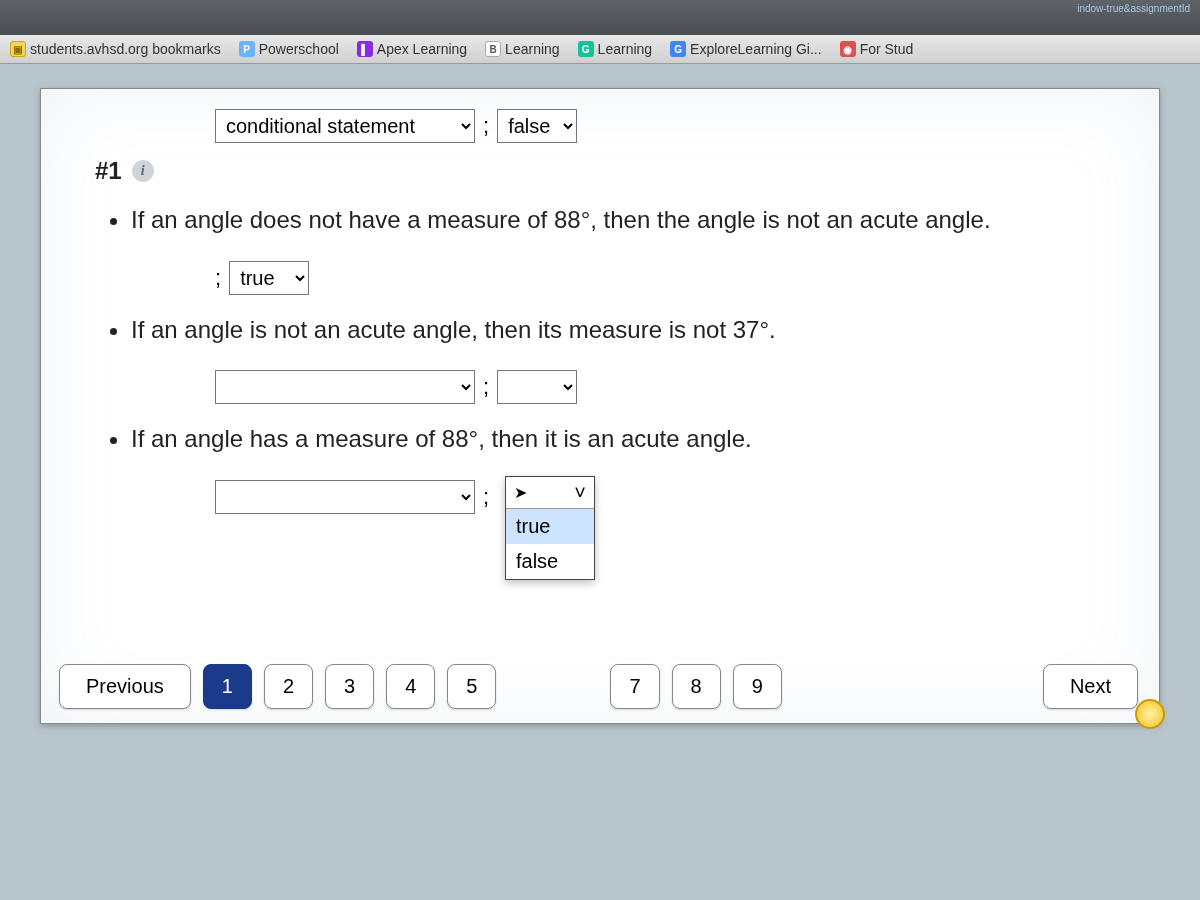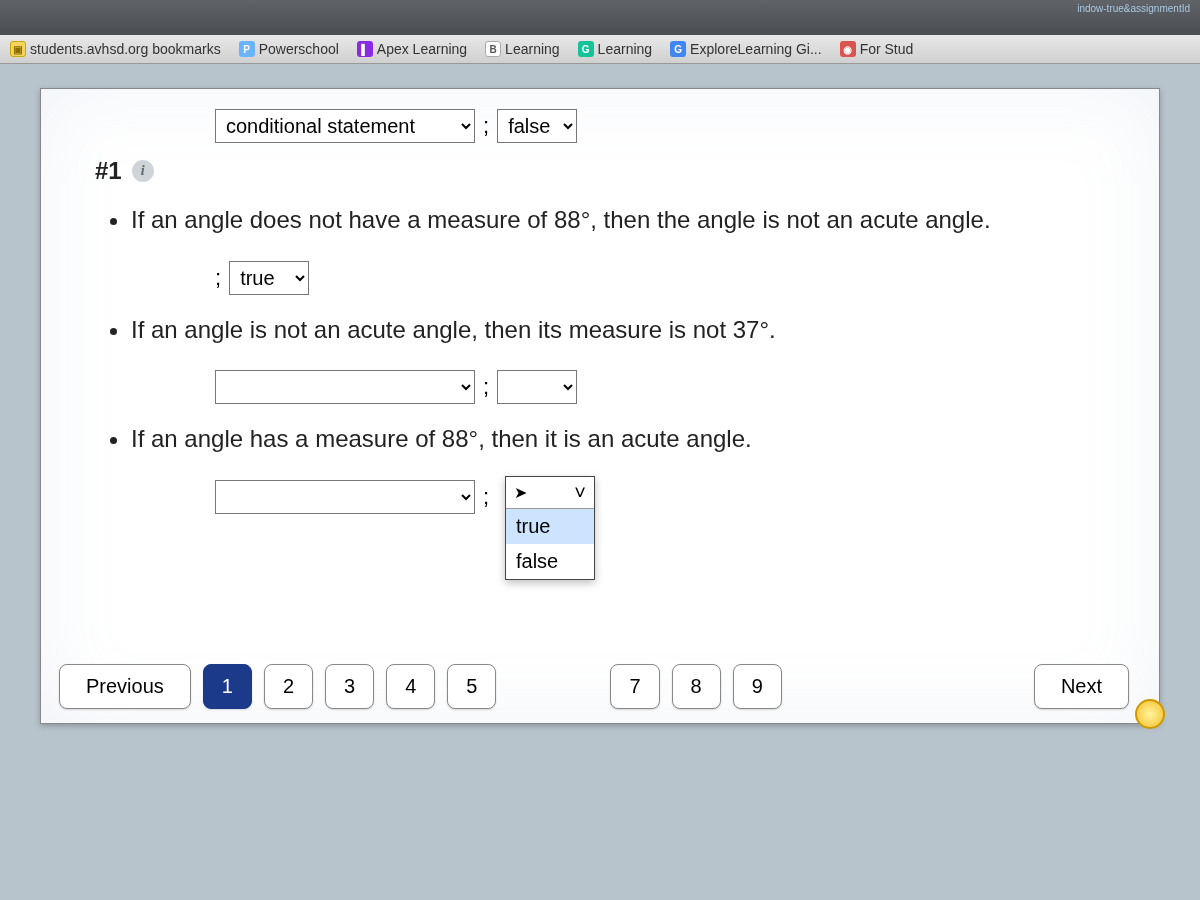--- a/index.html
+++ b/index.html
@@ -119,21 +119,21 @@
   }
   .open-dropdown .highlight { background:#cde4ff; }
   .cursor-arrow {
     position:absolute;
     font-size:20px;
     transform: rotate(-18deg);
     color:#000;
   }
   .nav-bar {
     position:absolute;
-    left:0; right:12px;
+    left:0; right:3px;
     bottom: 14px;
     display:flex;
     align-items:center;
     gap:12px;
     padding: 0 18px;
     justify-content: center;
   }
   .nav-btn {
     border:1px solid #888;
     border-radius:8px;

